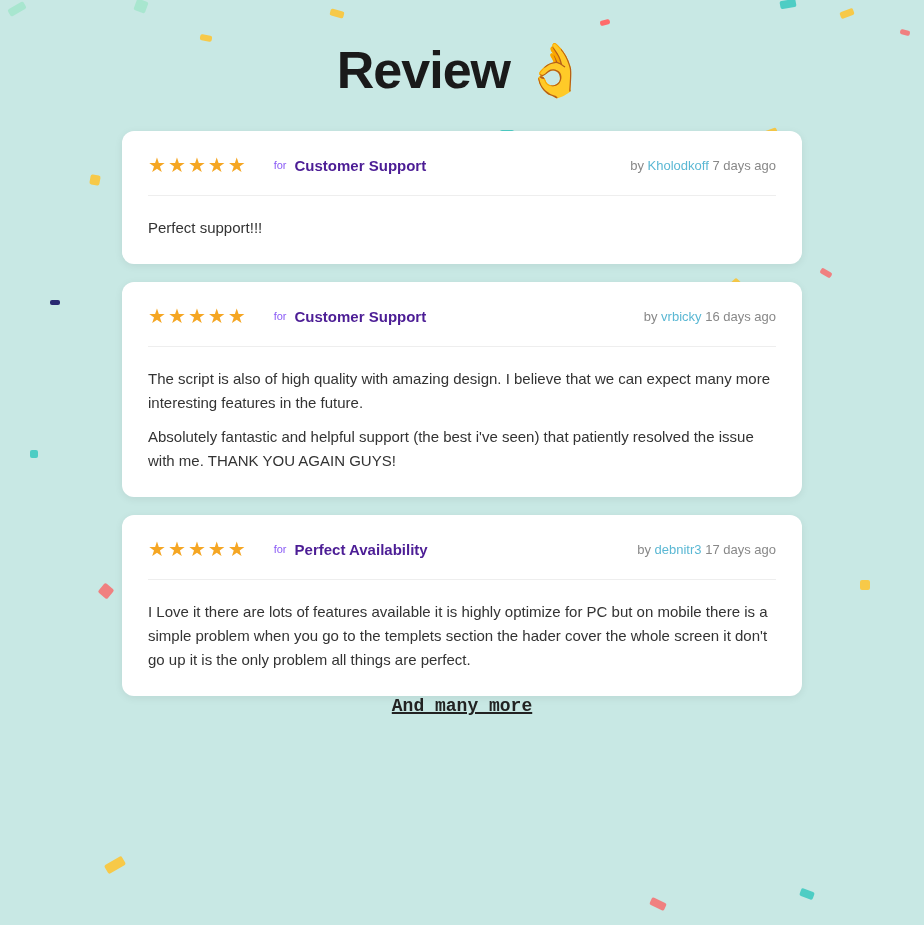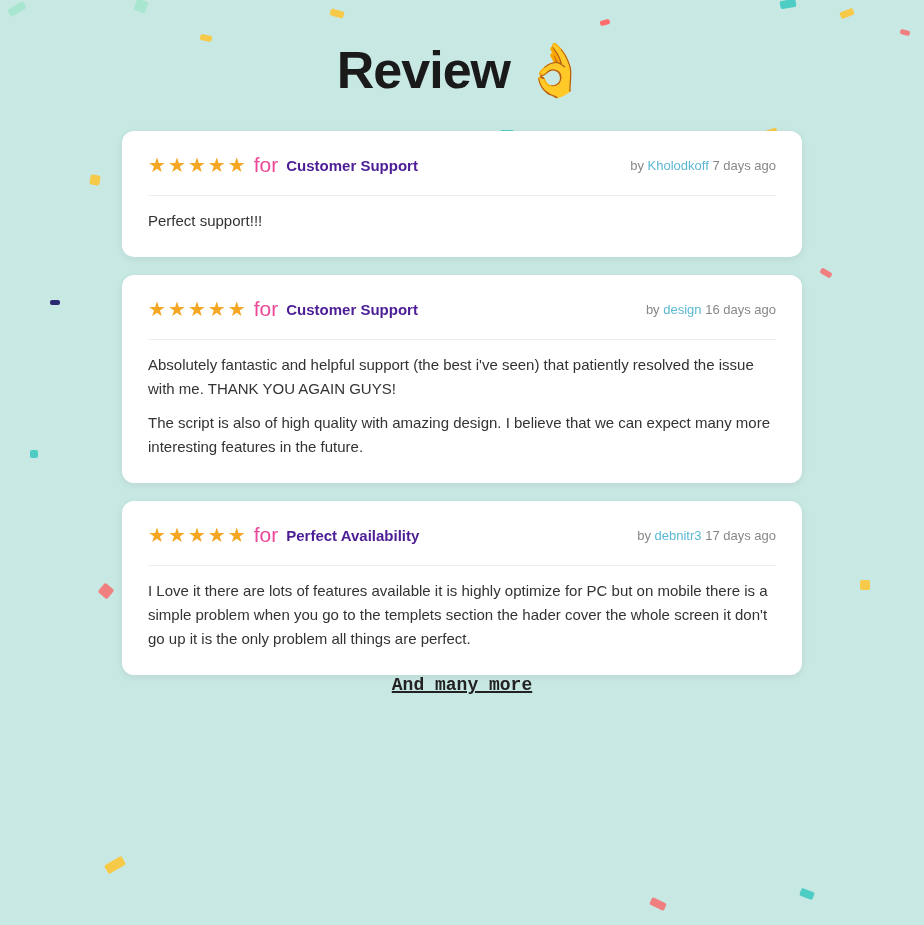--- a/index.html
+++ b/index.html
@@ -74,23 +74,24 @@
       display: flex;
       gap: 2px;
     }
 
     .star {
       color: #f5a623;
       font-size: 20px;
     }
 
     .for-label {
-      font-size: 21px;
-      color: #ec4899;
+      font-size: 11px;
+      color: #8b5cf6;
       font-weight: 400;
+      margin-left: 20px;
     }
 
     .category-label {
       font-size: 15px;
       color: #4c1d95;
       font-weight: 700;
     }
 
     .review-meta {
       font-size: 13px;
@@ -102,21 +103,21 @@
       color: #5bb8d4;
       text-decoration: none;
       font-weight: 500;
     }
 
     .review-body {
       font-size: 15px;
       color: #333;
       line-height: 1.6;
       border-top: 1px solid #eee;
-      padding-top: 13px;
+      padding-top: 20px;
     }
 
     .review-body p {
       margin-bottom: 10px;
     }
 
     .review-body p:last-child {
       margin-bottom: 0;
     }
 
@@ -185,25 +186,25 @@
             <div class="stars">
               <span class="star">★</span>
               <span class="star">★</span>
               <span class="star">★</span>
               <span class="star">★</span>
               <span class="star">★</span>
             </div>
             <span class="for-label">for</span>
             <span class="category-label">Customer Support</span>
           </div>
-          <div class="review-meta">by <a href="#">design</a> 16 days ago</div>
+          <div class="review-meta">by <a href="#">vrbicky</a> 16 days ago</div>
         </div>
         <div class="review-body">
+          <p>The script is also of high quality with amazing design. I believe that we can expect many more interesting features in the future.</p>
           <p>Absolutely fantastic and helpful support (the best i've seen) that patiently resolved the issue with me. THANK YOU AGAIN GUYS!</p>
-          <p>The script is also of high quality with amazing design. I believe that we can expect many more interesting features in the future.</p>
         </div>
       </div>
       <div class="review-card">
         <div class="review-header">
           <div class="review-header-left">
             <div class="stars">
               <span class="star">★</span>
               <span class="star">★</span>
               <span class="star">★</span>
               <span class="star">★</span>

